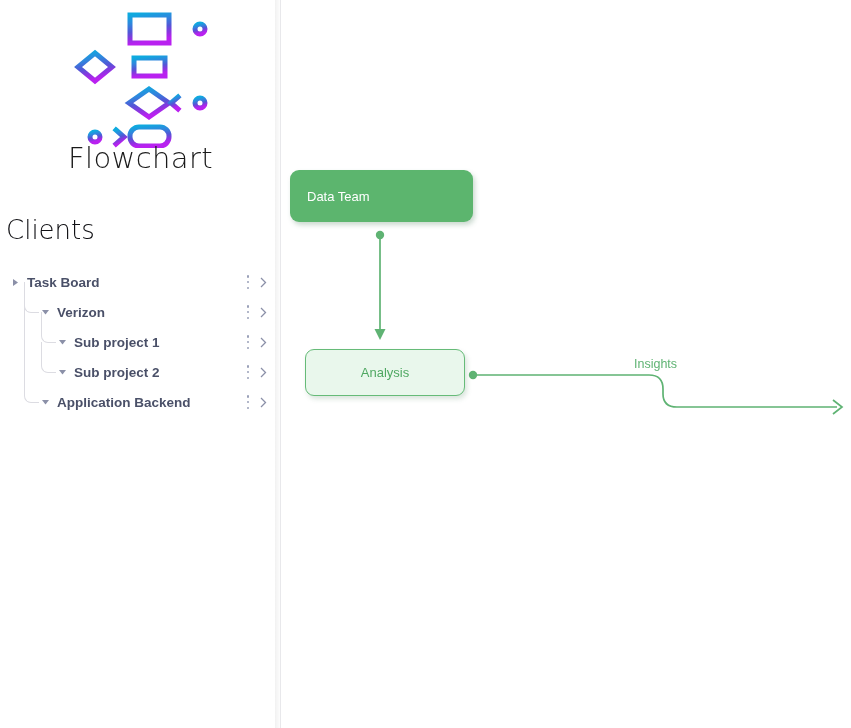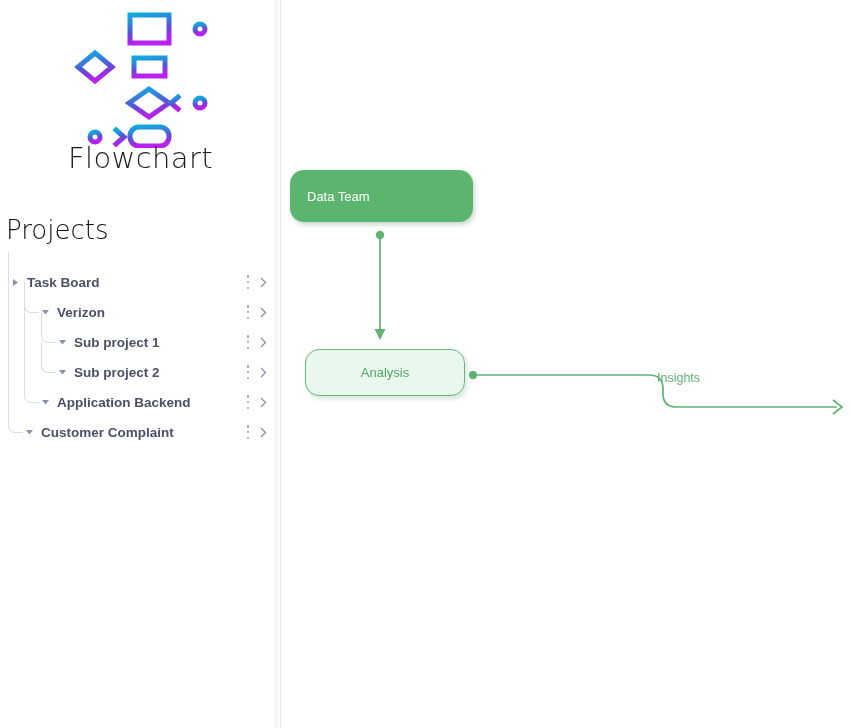--- a/index.html
+++ b/index.html
@@ -183,21 +183,21 @@
   .edge-layer {
     position: absolute;
     left: 0; top: 0;
     width: 570px; height: 728px;
     pointer-events: none;
   }
 
   .node {
     position: absolute;
     box-sizing: border-box;
-    border-radius: 14px;
+    border-radius: 9px;
     display: flex;
     align-items: center;
     font-size: 13px;
     cursor: pointer;
   }
   .node-data-team {
     left: 9px;
     top: 170px;
     width: 183px;
     height: 52px;
@@ -221,23 +221,22 @@
   .node-label { line-height: 1; }
 
   .edge-label {
     position: absolute;
     font-size: 12.5px;
     color: #5fb373;
     white-space: nowrap;
     line-height: 1;
   }
   .edge-label-insights {
-    left: 376px;
+    left: 353px;
     top: 358px;
-    margin-top: 14px;
   }
 </style>
 </head>
 <body>
 
 <div id="app">
 
   <aside class="sidebar">
     <div class="sidebar-divider"></div>
 
@@ -296,21 +295,21 @@
 
         <g fill="#ffffff" stroke="url(#lg)" stroke-width="5">
           <circle cx="129" cy="19" r="5"></circle>
           <circle cx="129" cy="93" r="5"></circle>
           <circle cx="24" cy="127" r="5"></circle>
         </g>
       </svg>
       <div class="brand-title">Flowchart</div>
     </div>
 
-    <h2 class="projects-heading">Projects</h2>
+    <h2 class="projects-heading">Clients</h2>
 
     <nav class="tree">
 
       <div class="tree-row">
         <div class="tree-indent" style="width:8px"></div>
         <span class="caret">
           <svg width="7" height="9" viewBox="0 0 7 9">
               <path d="M1 1 L6 4.5 L1 8 Z" fill="currentColor"></path>
             </svg>
         </span>
@@ -426,44 +425,20 @@
               <i></i>
             </span>
           <span class="chevron-icon">
             <svg width="7" height="11" viewBox="0 0 7 11">
                 <path d="M1 1 L5.5 5.5 L1 10" stroke="currentColor" stroke-width="1.3" fill="none"></path>
               </svg>
           </span>
         </span>
       </div>
 
-      <div class="tree-row">
-        <div class="tree-indent" style="width:22px">
-          <span class="elbow" style="left:8px;top:-165px;height:180px"></span>
-        </div>
-        <span class="caret">
-          <svg width="9" height="7" viewBox="0 0 9 7">
-              <path d="M1 1 L8 1 L4.5 5.5 Z" fill="currentColor"></path>
-            </svg>
-        </span>
-        <span class="tree-label">Customer Complaint</span>
-        <span class="tree-spacer"></span>
-        <span class="row-actions">
-          <span class="kebab-icon">
-              <i></i>
-              <i></i>
-              <i></i>
-            </span>
-          <span class="chevron-icon">
-            <svg width="7" height="11" viewBox="0 0 7 11">
-                <path d="M1 1 L5.5 5.5 L1 10" stroke="currentColor" stroke-width="1.3" fill="none"></path>
-              </svg>
-          </span>
-        </span>
-      </div>
 
     </nav>
   </aside>
 
   <main class="canvas">
 
     <svg class="edge-layer" viewBox="0 0 570 728">
 
       <g>
         <line x1="99" y1="236" x2="99" y2="330" stroke="#5fb373" stroke-width="1.7"></line>

